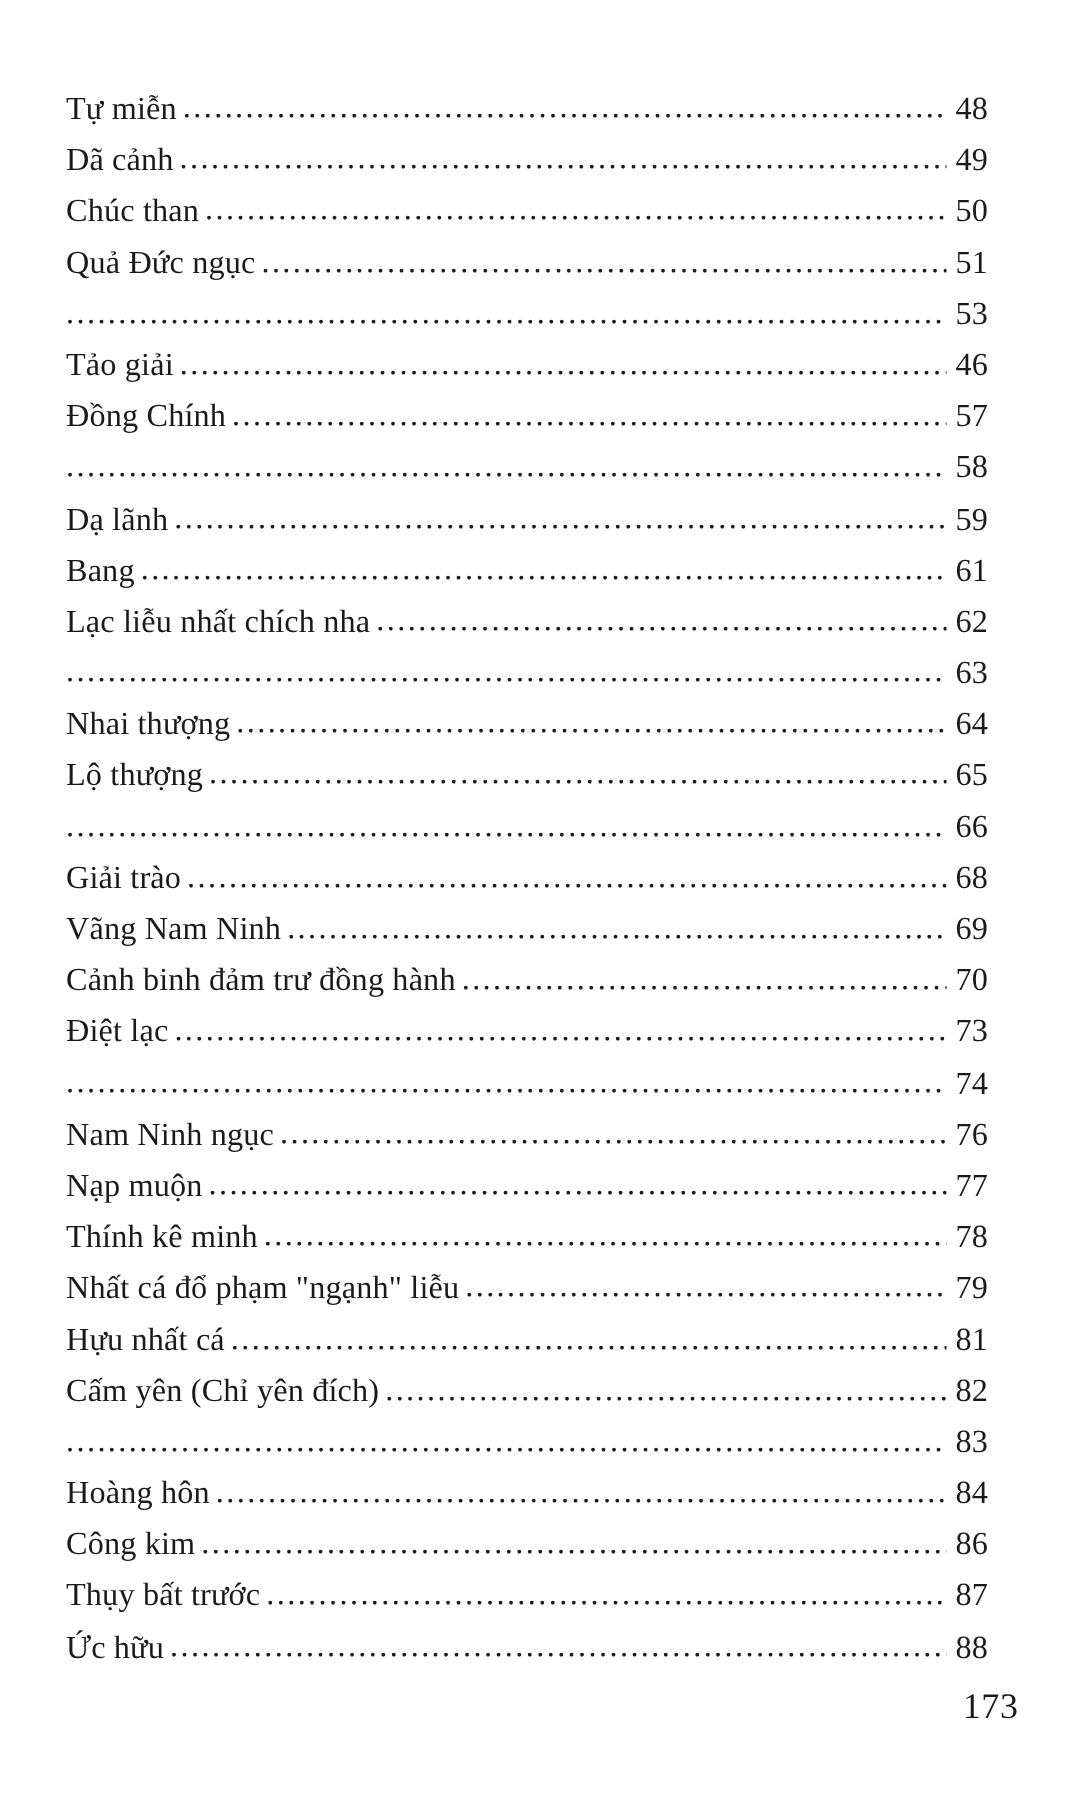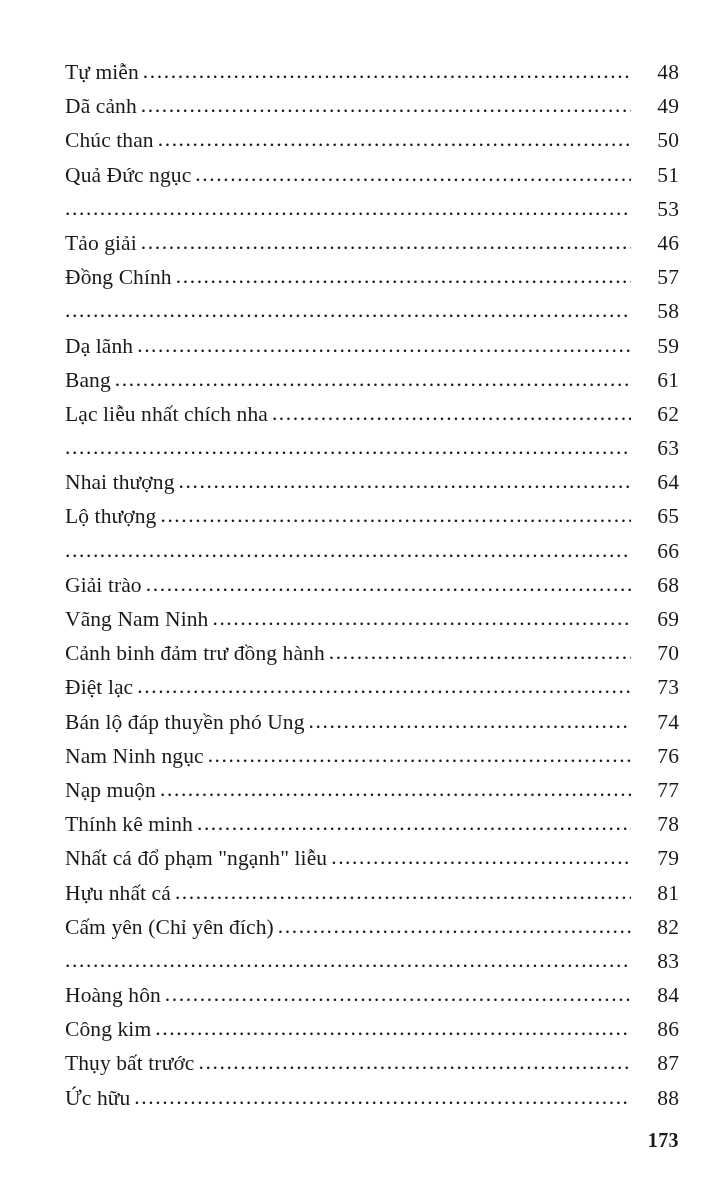--- a/index.html
+++ b/index.html
@@ -15,21 +15,21 @@
     position: relative;
     overflow: hidden;
   }
   .page {
     position: absolute;
     top: 0;
     left: 0;
     width: 725px;
     height: 1200px;
     box-sizing: border-box;
-    padding: 62px 46px 0 65px;
+    padding: 62px 46px 0 44px;
     border-radius: 32px;
   }
   .toc-list {
     list-style: none;
     margin: 0;
     padding: 0;
   }
   .toc-entry {
     display: flex;
     align-items: baseline;
@@ -48,29 +48,29 @@
     overflow: hidden;
     white-space: nowrap;
     font-size: 21.5px;
     letter-spacing: 1.6px;
     color: #1a1a1a;
     transform: translateY(-1px);
   }
   .toc-page {
     flex: 0 0 auto;
     width: 42px;
-    text-align: right;
+    text-align: left;
     padding-left: 6px;
   }
   .folio {
     position: absolute;
     right: 46px;
     bottom: 48px;
-    font-size: 20px;
-    font-weight: bold;
+    font-size: 24px;
+    font-weight: normal;
     letter-spacing: 0.4px;
   }
 </style>
 </head>
 <body>
 
 <div class="page">
   <ul class="toc-list" id="toc-list">
       <li class="toc-entry">
         <span class="toc-title">Tự miễn</span>
@@ -157,21 +157,20 @@
         <span class="toc-title">Cảnh binh đảm trư đồng hành</span>
         <span class="toc-dots">............................................................................................................</span>
         <span class="toc-page">70</span>
       </li>
       <li class="toc-entry">
         <span class="toc-title">Điệt lạc</span>
         <span class="toc-dots">............................................................................................................</span>
         <span class="toc-page">73</span>
       </li>
       <li class="toc-entry">
-        <span class="toc-title">Bán lộ đáp thuyền phó Ung</span>
         <span class="toc-dots">............................................................................................................</span>
         <span class="toc-page">74</span>
       </li>
       <li class="toc-entry">
         <span class="toc-title">Nam Ninh ngục</span>
         <span class="toc-dots">............................................................................................................</span>
         <span class="toc-page">76</span>
       </li>
       <li class="toc-entry">
         <span class="toc-title">Nạp muộn</span>

